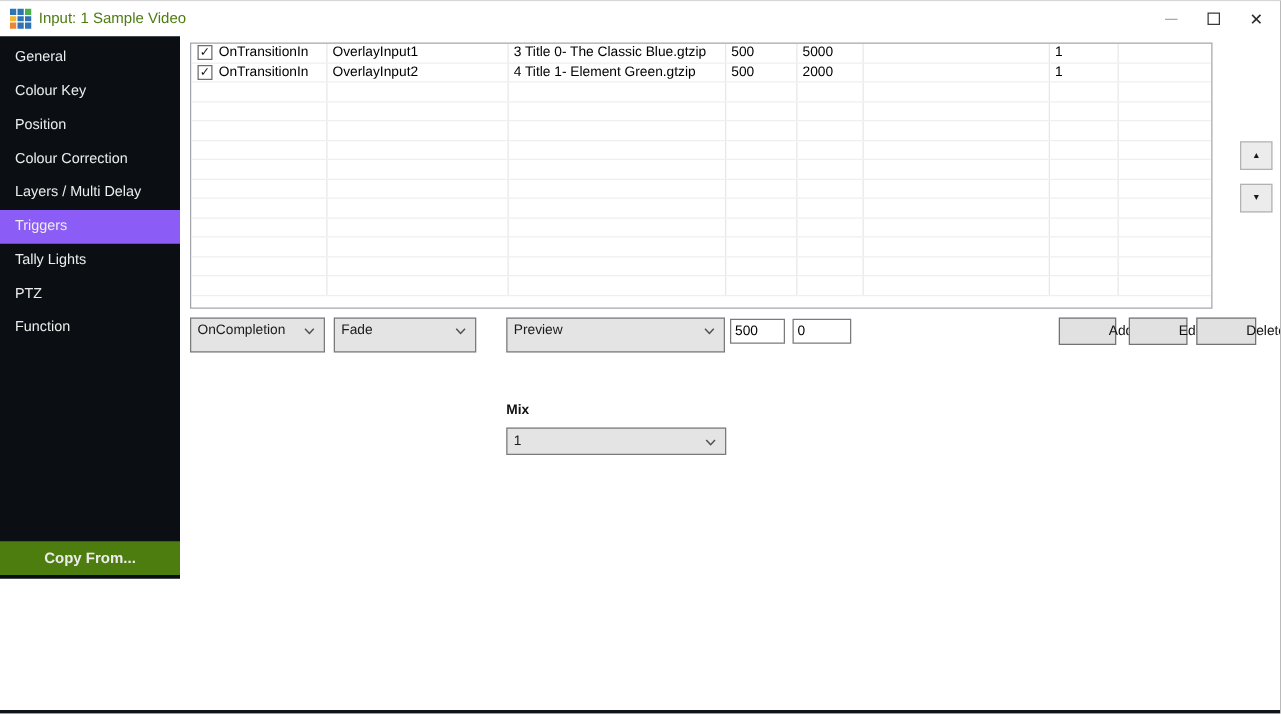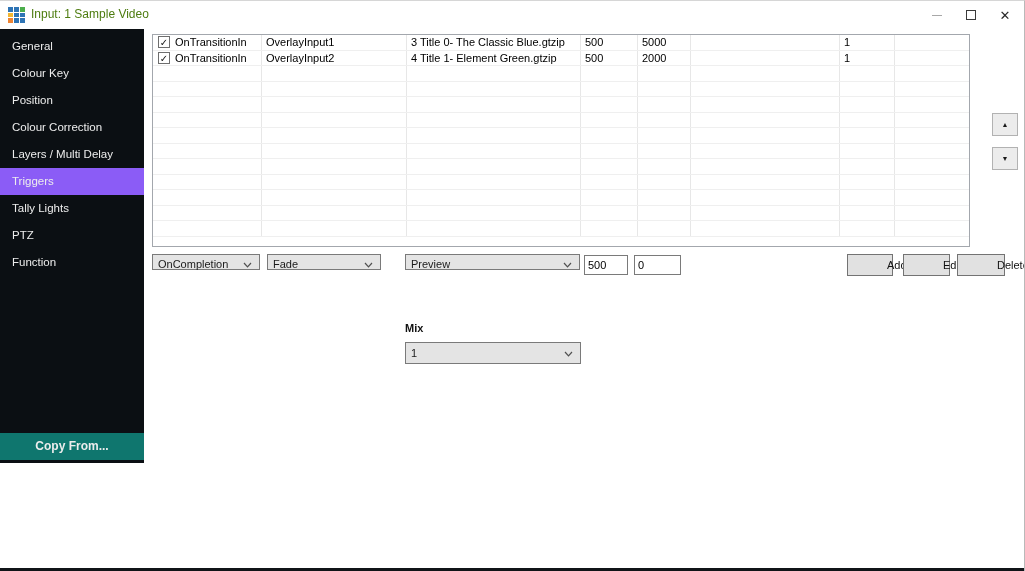--- a/index.html
+++ b/index.html
@@ -16,39 +16,39 @@
   .win-btn { position:absolute; top:0; width:34px; height:28px; display:flex; align-items:center; justify-content:center; cursor:default; }
   .btn-min { right:70px; } .btn-max { right:36px; } .btn-close { right:2px; }
   .glyph-min { width:10px; height:0; border-top:1px solid #a8a8a8; }
   .glyph-max { width:10px; height:10px; border:1px solid #3a3a3a; }
   .glyph-close { font-size:13px; color:#2a2a2a; line-height:13px; }
 
   
   .sidebar { position:absolute; left:0; top:28px; width:144px; height:434px; background:#0b0f13; }
   .nav-item { height:27px; line-height:27px; padding-left:12px; font-size:11.5px; color:#ededed; cursor:default; }
   .nav-item.active { background:#8b5cf6; }
-  .copy-from { position:absolute; left:0; bottom:3px; width:144px; height:27px; background:#0f766e;
+  .copy-from { position:absolute; left:0; bottom:3px; width:144px; height:27px; background:#4d7c0f;
                color:#ececec; font-size:12px; font-weight:bold; text-align:center; line-height:27px; }
   .bottom-border { position:absolute; left:0; bottom:0; width:1025px; height:3px; background:#101418; }
 
   
   .trig-table { position:absolute; left:152px; top:33px; width:818px; height:213px;
                 border:1px solid #a3a7ad; background:#fff; overflow:hidden; }
   .t-row { width:816px; height:15.5px; border-bottom:1px solid #efefef; white-space:nowrap; font-size:0; }
   .t-head { height:17px; border-bottom:1px solid #ececec; }
   .cell { display:inline-block; vertical-align:top; height:100%; border-right:1px solid #e7e7e7;
           font-size:11px; color:#000; padding-left:4px; overflow:hidden; line-height:15px; }
   .t-head .cell { color:#3f3f3f; line-height:17px; }
   .c0{width:109px;} .c1{width:145px;} .c2{width:174px;} .c3{width:57px;} .c4{width:53px;}
   .c5{width:149px;} .c6{width:55px;} .c7{width:74px; border-right:none;}
   .chk { display:inline-block; width:12px; height:12px; border:1px solid #6e6e6e; background:#fff;
          margin:1px 5px 0 1px; vertical-align:top; text-align:center; font-size:10px; line-height:11px; color:#141414; }
 
   
-  .combo { position:absolute; height:16px; background:#e4e4e4; border:1px solid #7a7a7a;
+  .combo { position:absolute; height:28px; background:#e4e4e4; border:1px solid #7a7a7a;
            font-size:11px; color:#1a1a1a; line-height:19px; padding-left:5px; cursor:default; }
   .combo .chev { position:absolute; right:7px; top:7px; }
   .txt { position:absolute; height:20px; border:1px solid #7a7a7a; font-size:11px; padding:0 0 0 3px;
          font-family:"Liberation Sans", sans-serif; color:#000; }
   .pbtn { position:absolute; height:22px; background:#e1e1e1; border:1px solid #737373;
           font-size:11px; color:#111; line-height:20px; cursor:default;padding-left:39px; }
   .arrow-btn { position:absolute; left:992px; width:26px; height:23px; background:#ececec;
                border:1px solid #b2b2b2; text-align:center; font-size:7px; line-height:21px; color:#1a1a1a; cursor:default; }
   .mix-label { position:absolute; left:405px; top:321px; font-size:11px; font-weight:bold; color:#111; }
 </style>

